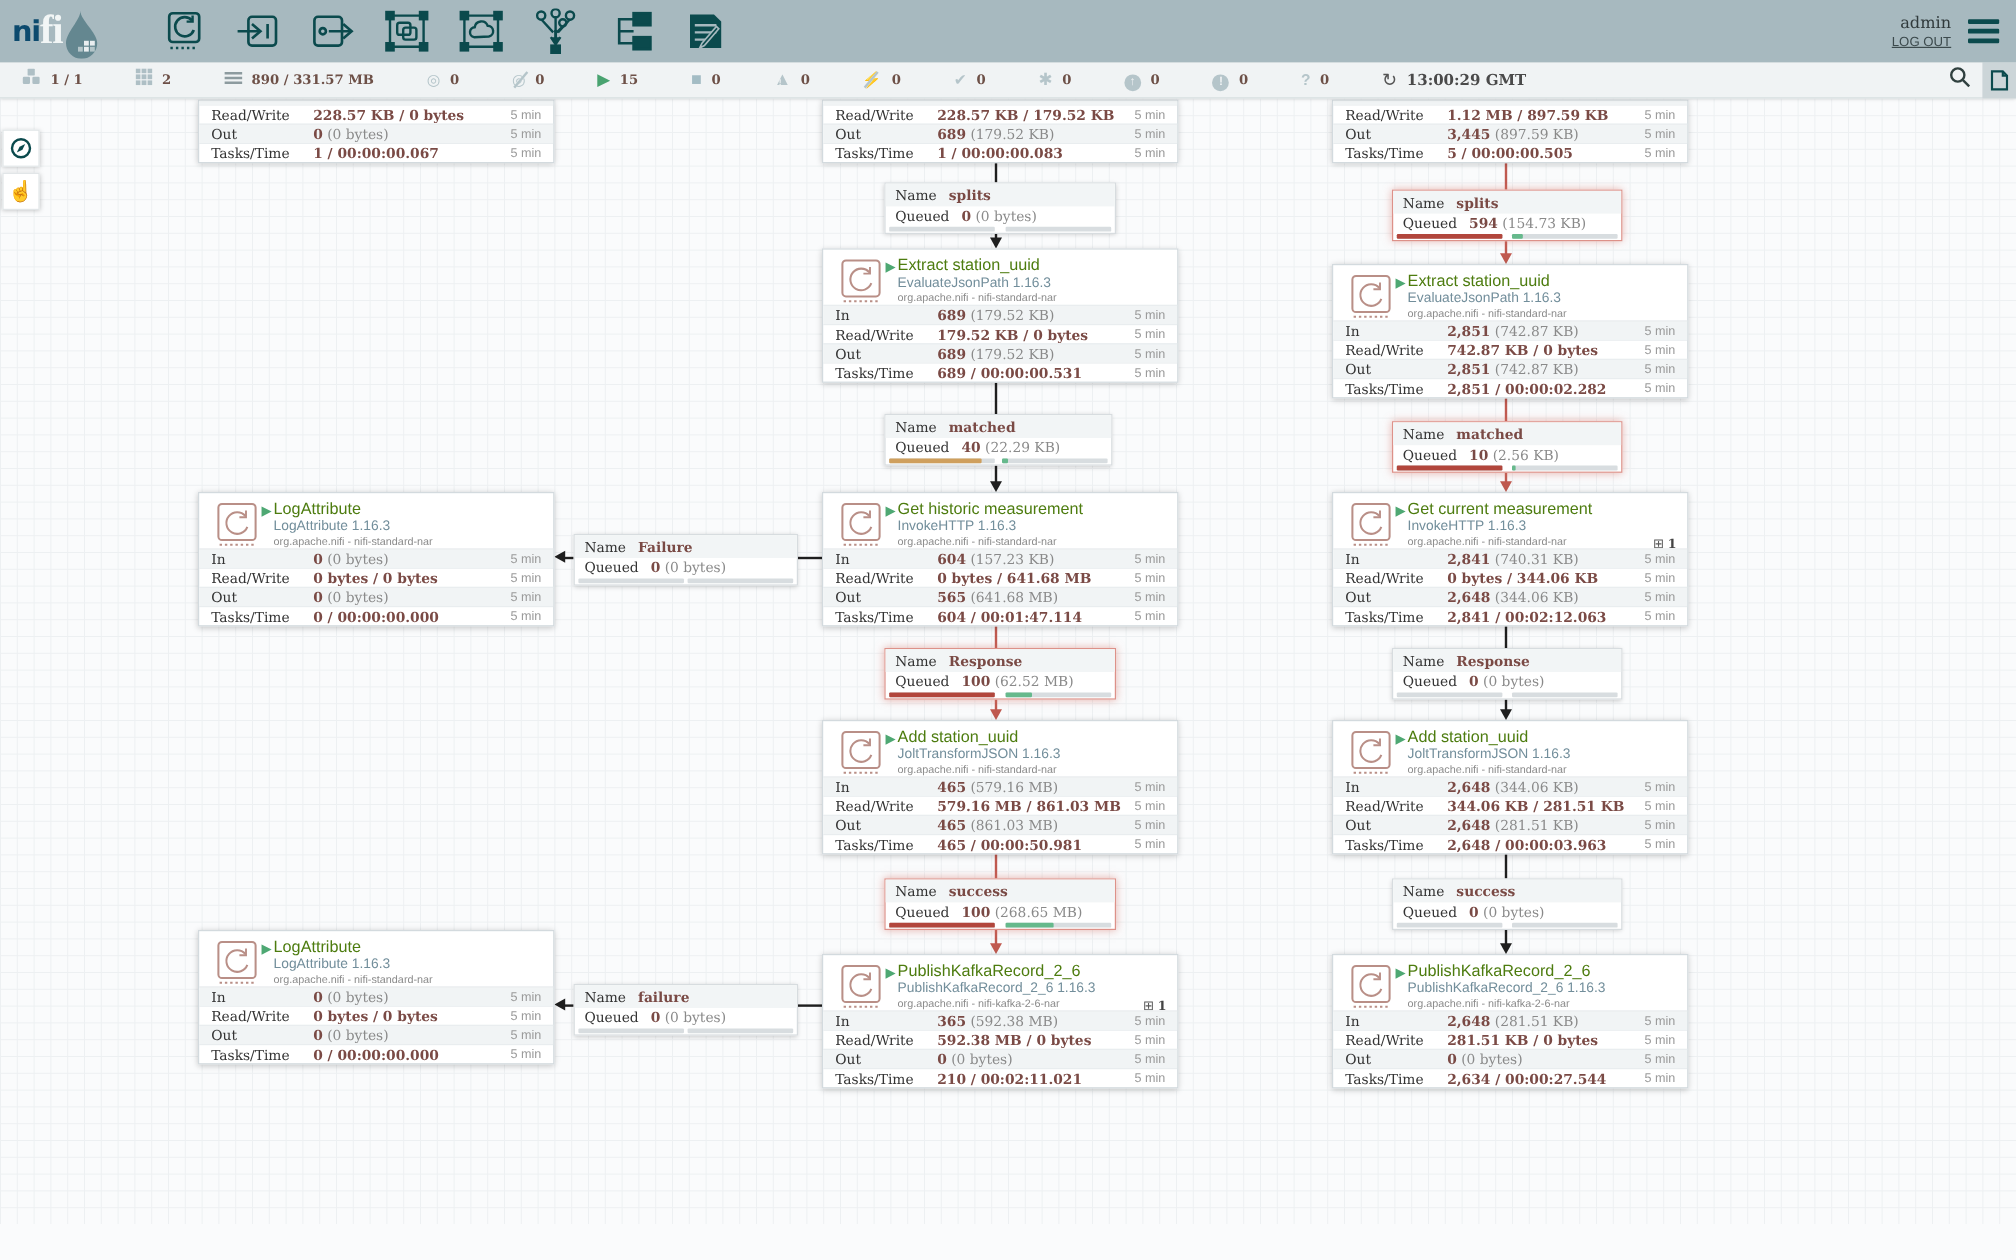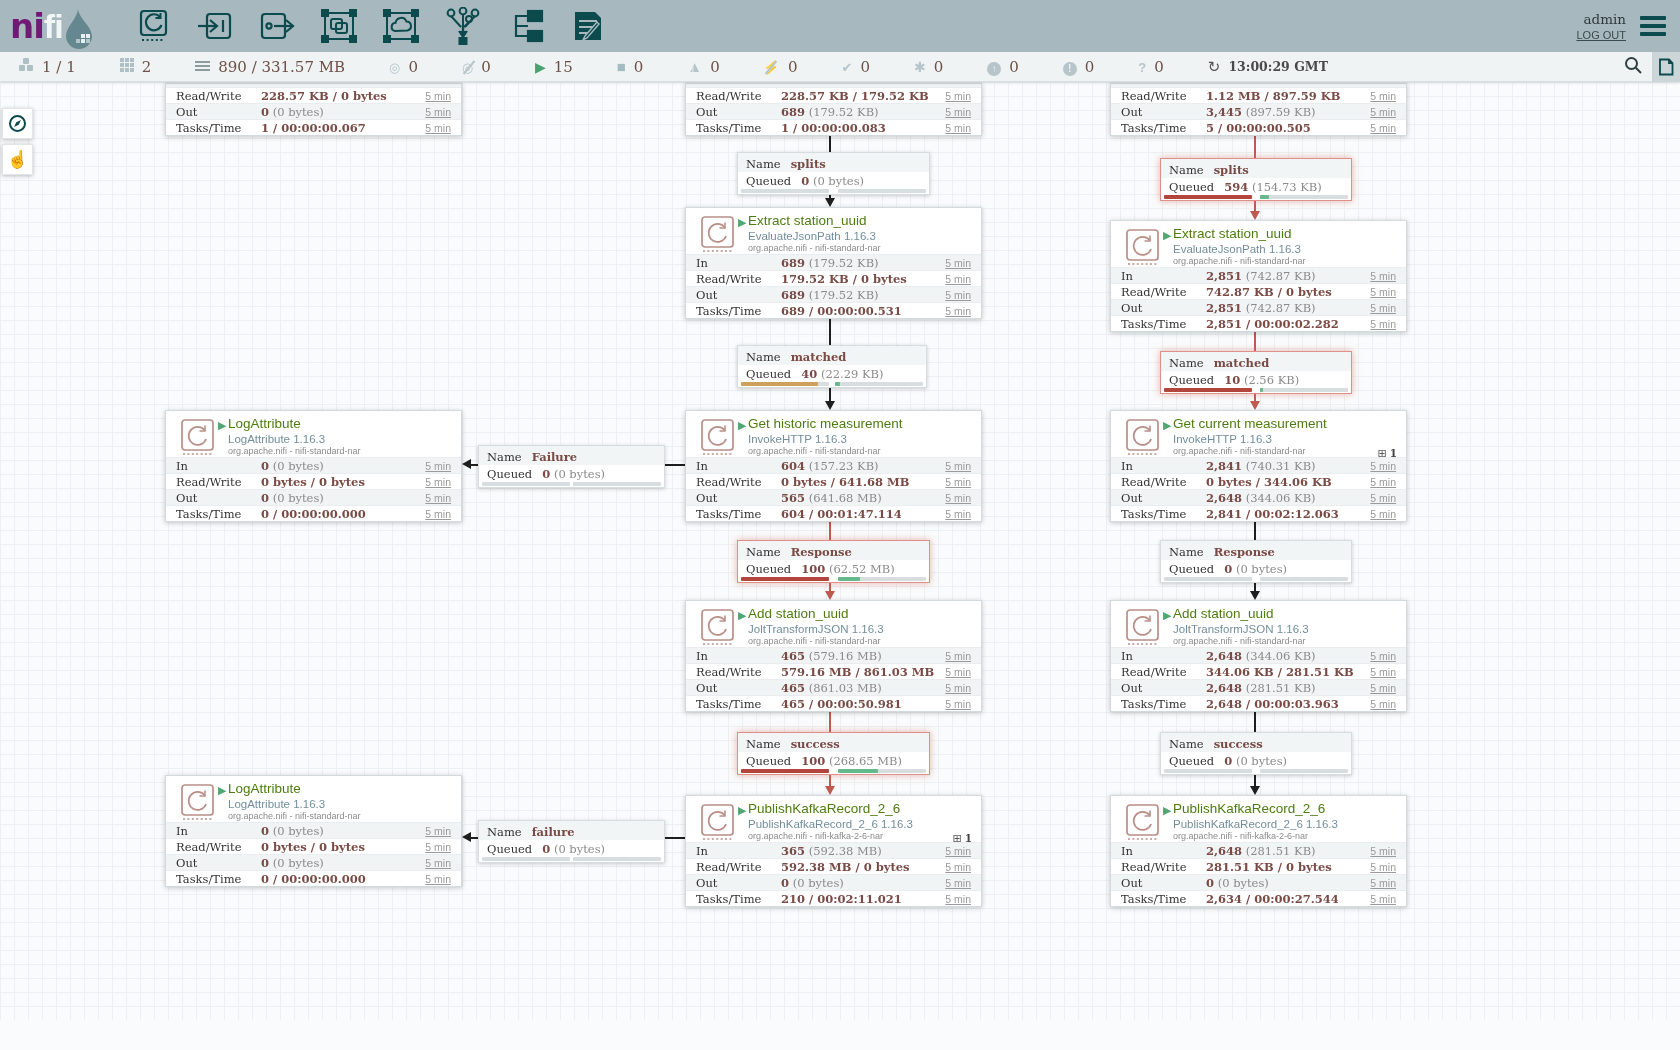--- a/index.html
+++ b/index.html
@@ -2,35 +2,35 @@
 <html><head>
 <meta charset="utf-8">
 <style>
   * { margin:0; padding:0; box-sizing:border-box; }
   html,body { width:1680px; height:1050px; overflow:hidden; font-family:"Liberation Sans", sans-serif; }
   .app { position:relative; width:1680px; height:1050px; background:#fafbfc; }
 
   
   .header { position:absolute; top:0; left:0; right:0; height:52px; background:#a7b9bf; display:flex; align-items:center; z-index:20; }
   .logo { display:flex; align-items:flex-end; margin-left:10px; width:105px; }
-  .logo-ni { font-family:"DejaVu Sans", sans-serif; font-weight:bold; font-size:34px; color:#701a75; letter-spacing:-1px; line-height:46px;}
-  .logo-fi { font-family:Liberation Sans, sans-serif; font-weight:bold; font-size:34px; color:#f2f6f6; letter-spacing:-1px; line-height:46px;}
+  .logo-ni { font-family:"DejaVu Sans", sans-serif; font-weight:bold; font-size:24px; color:#0c4a6e; letter-spacing:-1px; line-height:46px;}
+  .logo-fi { font-family:Liberation Serif, serif; font-weight:bold; font-size:34px; color:#f2f6f6; letter-spacing:-1px; line-height:46px;}
   .toolbar { display:flex; align-items:center; gap:22px; margin-left:18px; }
   .tb-icon { width:40px; height:40px; display:flex; align-items:center; justify-content:center; cursor:grab; }
   .hdr-right { margin-left:auto; display:flex; align-items:center; gap:14px; margin-right:14px; }
   .user-block { text-align:right; }
   .user-name { font-family:"DejaVu Serif", serif; font-size:13.5px; color:#303a3c; }
   .logout { font-size:11px; color:#3c4a4d; text-decoration:underline; cursor:pointer; margin-top:2px;}
   .hamburger { width:26px; display:flex; flex-direction:column; gap:4px; cursor:pointer; }
   .hamburger span { display:block; height:4px; background:#0b4a4d; border-radius:1px; }
 
   
   .statusbar { position:absolute; top:52px; left:0; right:0; height:30px; background:#f0f3f4; border-bottom:1px solid #d9e0e2; display:flex; align-items:center; padding-left:18px; z-index:19; box-shadow:0 1px 3px rgba(0,0,0,.12); }
   .st-item { display:flex; align-items:center; gap:8px; margin-right:44px; white-space:nowrap; }
-  .st-val { font-family:"DejaVu Serif", serif; font-weight:normal; font-size:15px; color:#6d5047; }
+  .st-val { font-family:"DejaVu Serif", serif; font-weight:bold; font-size:11px; color:#6d5047; }
   .st-time { font-family:"DejaVu Serif", serif; font-weight:bold; font-size:12.5px; color:#4a4a4a; }
   .st-glyph { font-size:13px; color:#b5c5ca; line-height:14px; position:relative; display:inline-block; }
   .st-glyph.warn i { position:absolute; left:4.5px; top:3px; font-style:normal; font-size:7px; color:#f0f3f4; font-weight:bold;}
   .slashwrap .slash { position:absolute; left:6px; top:-2px; width:2px; height:17px; background:#f0f3f4; transform:rotate(40deg); border-left:2px solid #b5c5ca; }
   .circle-ic { display:inline-block; width:14px; height:14px; border-radius:50%; background:#b5c5ca; color:#f0f3f4; font-size:10px; font-weight:bold; text-align:center; line-height:14px; }
   .refresh-ic { font-size:15px; color:#555; cursor:pointer; }
   .search-btn { margin-left:auto; cursor:pointer; padding:0 10px; }
   .settings-sq { width:28px; height:30px; background:#ccd5d8; display:flex; align-items:center; justify-content:center; cursor:pointer; }
 
   
@@ -50,21 +50,21 @@
   .proc-name { position:absolute; left:62px; top:5px; font-size:13.5px; color:#4d7c0f; white-space:nowrap; }
   .proc-type { position:absolute; left:62px; top:22px; font-size:11.5px; color:#728e9b; white-space:nowrap; }
   .proc-bundle { position:absolute; left:62px; top:35px; font-size:9px; color:#8b8b8b; white-space:nowrap; }
   .proc-badge { position:absolute; right:9px; top:36px; font-size:11px; color:#5a5a5a; }
   .proc-badge b { font-family:"DejaVu Serif", serif; font-size:10.5px; color:#444; }
   .prow { position:relative; height:16px; line-height:16px; border-top:1px solid #e9edef; }
   .prow.shade { background:#f1f4f5; }
   .prow .lbl { position:absolute; left:10px; font-family:"DejaVu Serif", serif; font-size:11.5px; color:#333; }
   .prow .val { position:absolute; left:95px; font-family:"DejaVu Serif", serif; font-size:11.5px; color:#7a4a45; font-weight:bold; white-space:nowrap; }
   .prow .val i { font-style:normal; font-weight:normal; color:#8a8a8a; }
-  .prow .win { position:absolute; right:10px; font-size:10.5px; color:#9a9a9a;text-decoration:underline; }
+  .prow .win { position:absolute; right:10px; font-size:10.5px; color:#9a9a9a; }
   .partial-strip { height:3px; background:#f1f4f5; }
 
   
   .conn { position:absolute; width:193px; background:#fff; border:1px solid #d7dcdf; box-shadow:0 1px 4px rgba(0,0,0,.2); z-index:4; cursor:pointer; }
   .conn.bp { border:1px solid #dd9189; box-shadow:0 0 7px rgba(214,114,104,.55); }
   .conn-r1 { height:19px; line-height:19px; background:#f2f5f6; padding-left:8px; }
   .conn-r2 { height:16px; line-height:16px; padding-left:8px; }
   .conn .k { font-family:"DejaVu Serif", serif; font-size:11.5px; color:#333; margin-right:10px; }
   .conn .v { font-family:"DejaVu Serif", serif; font-size:11.5px; font-weight:bold; color:#7a4a45; }
   .conn .sz { font-family:"DejaVu Serif", serif; font-size:11.5px; color:#8a8a8a; }

